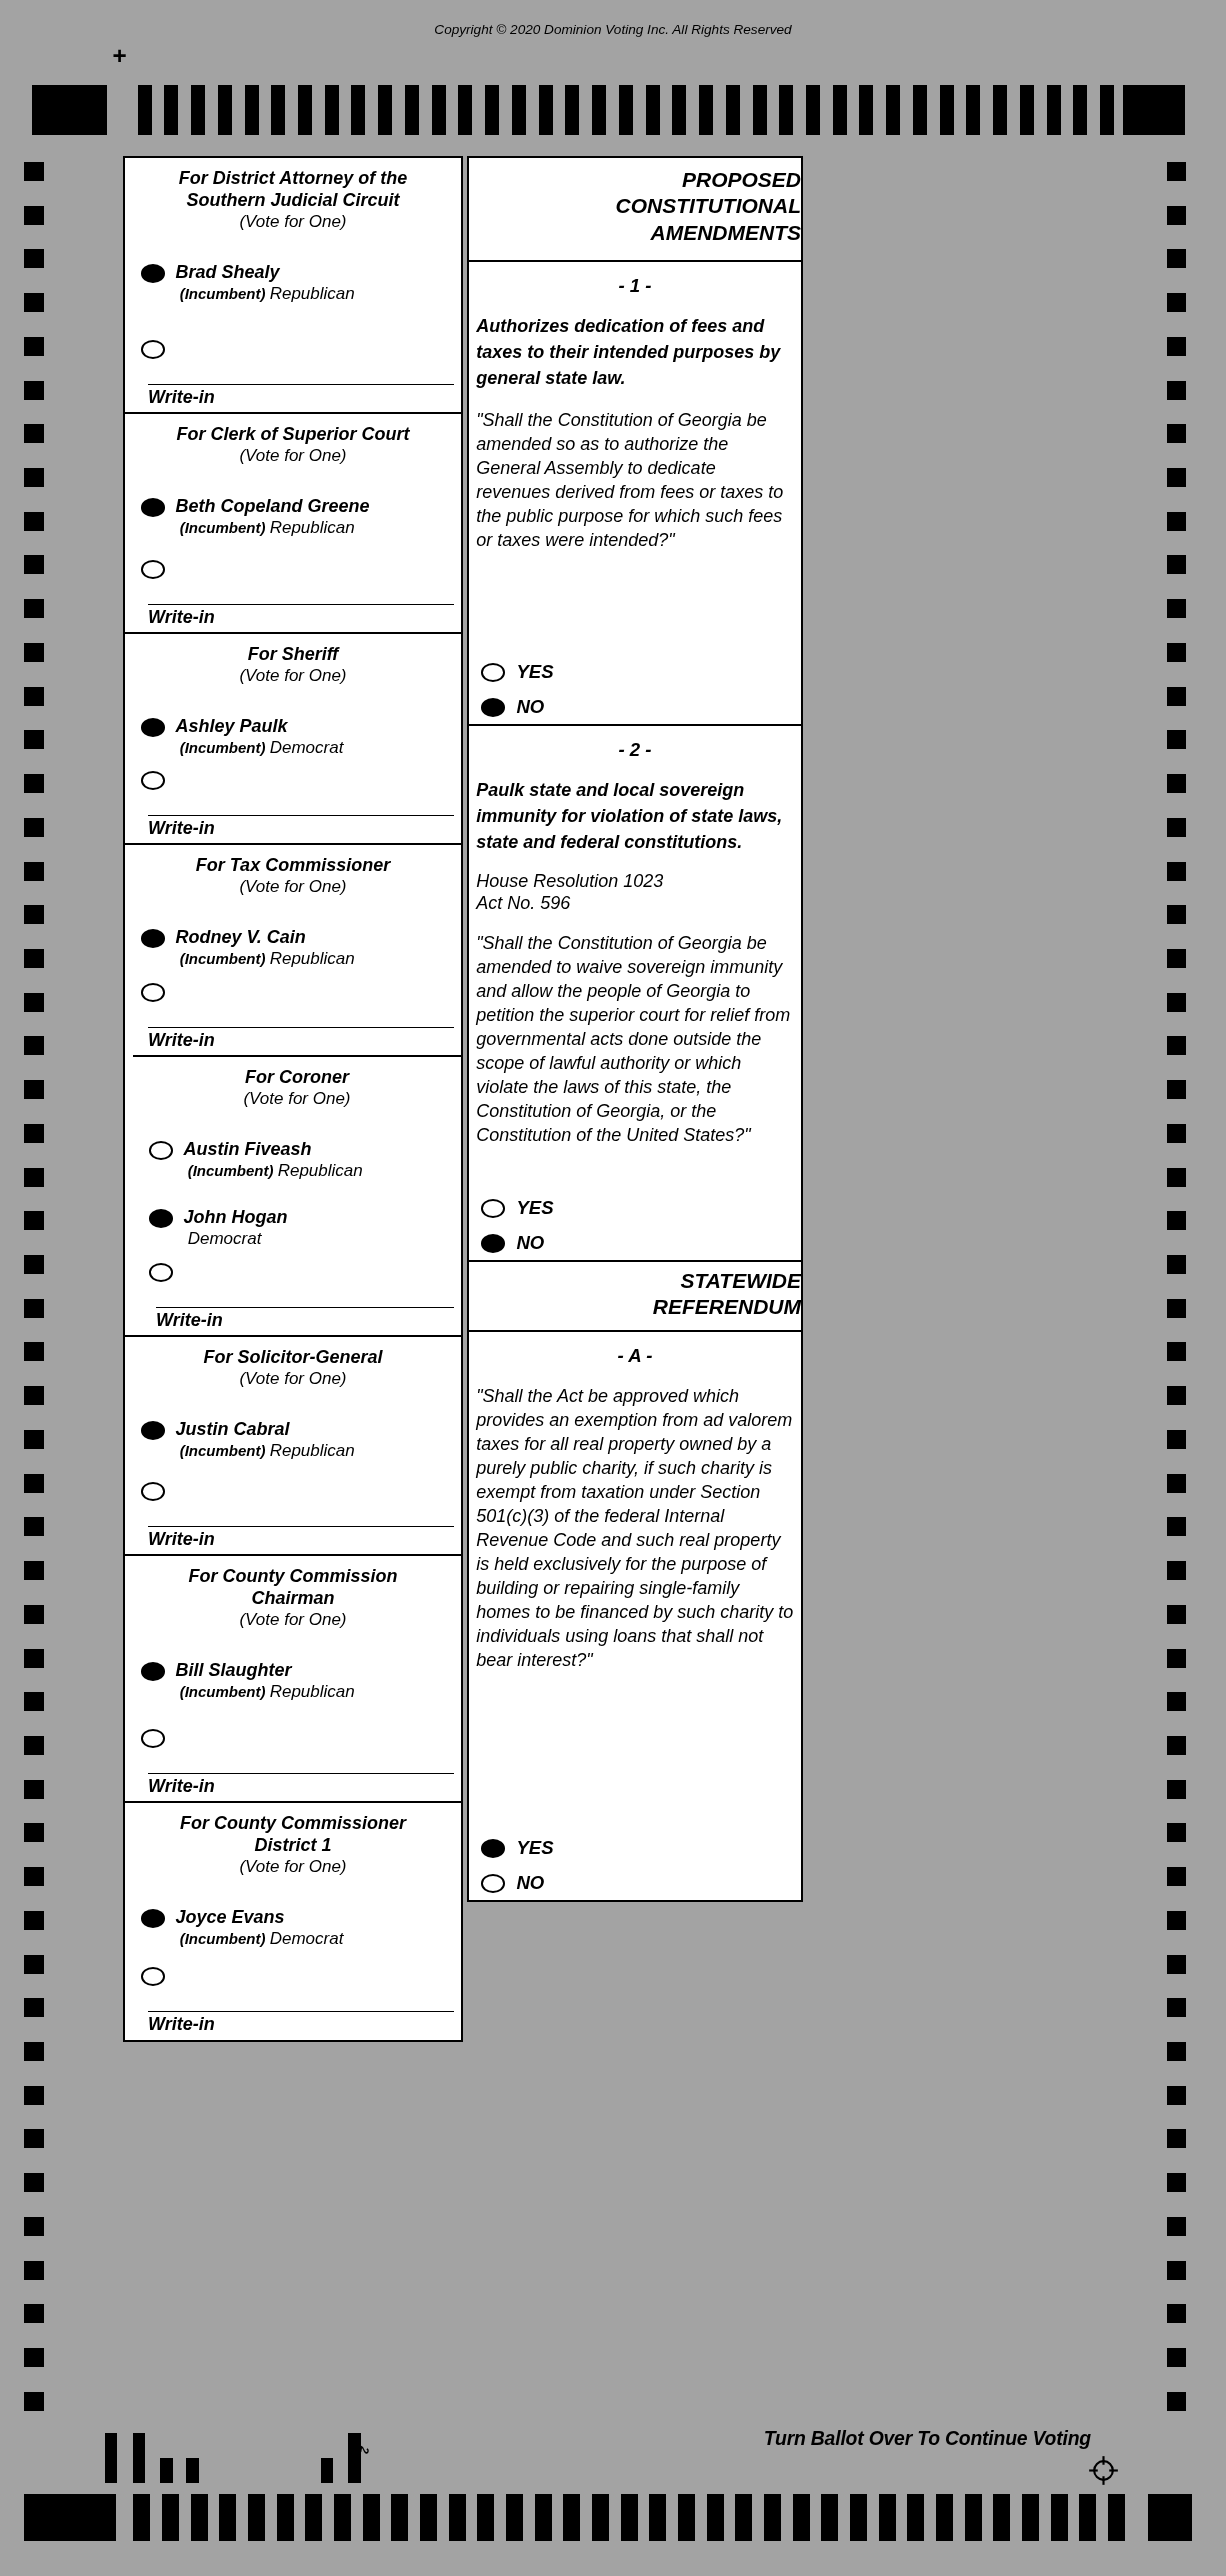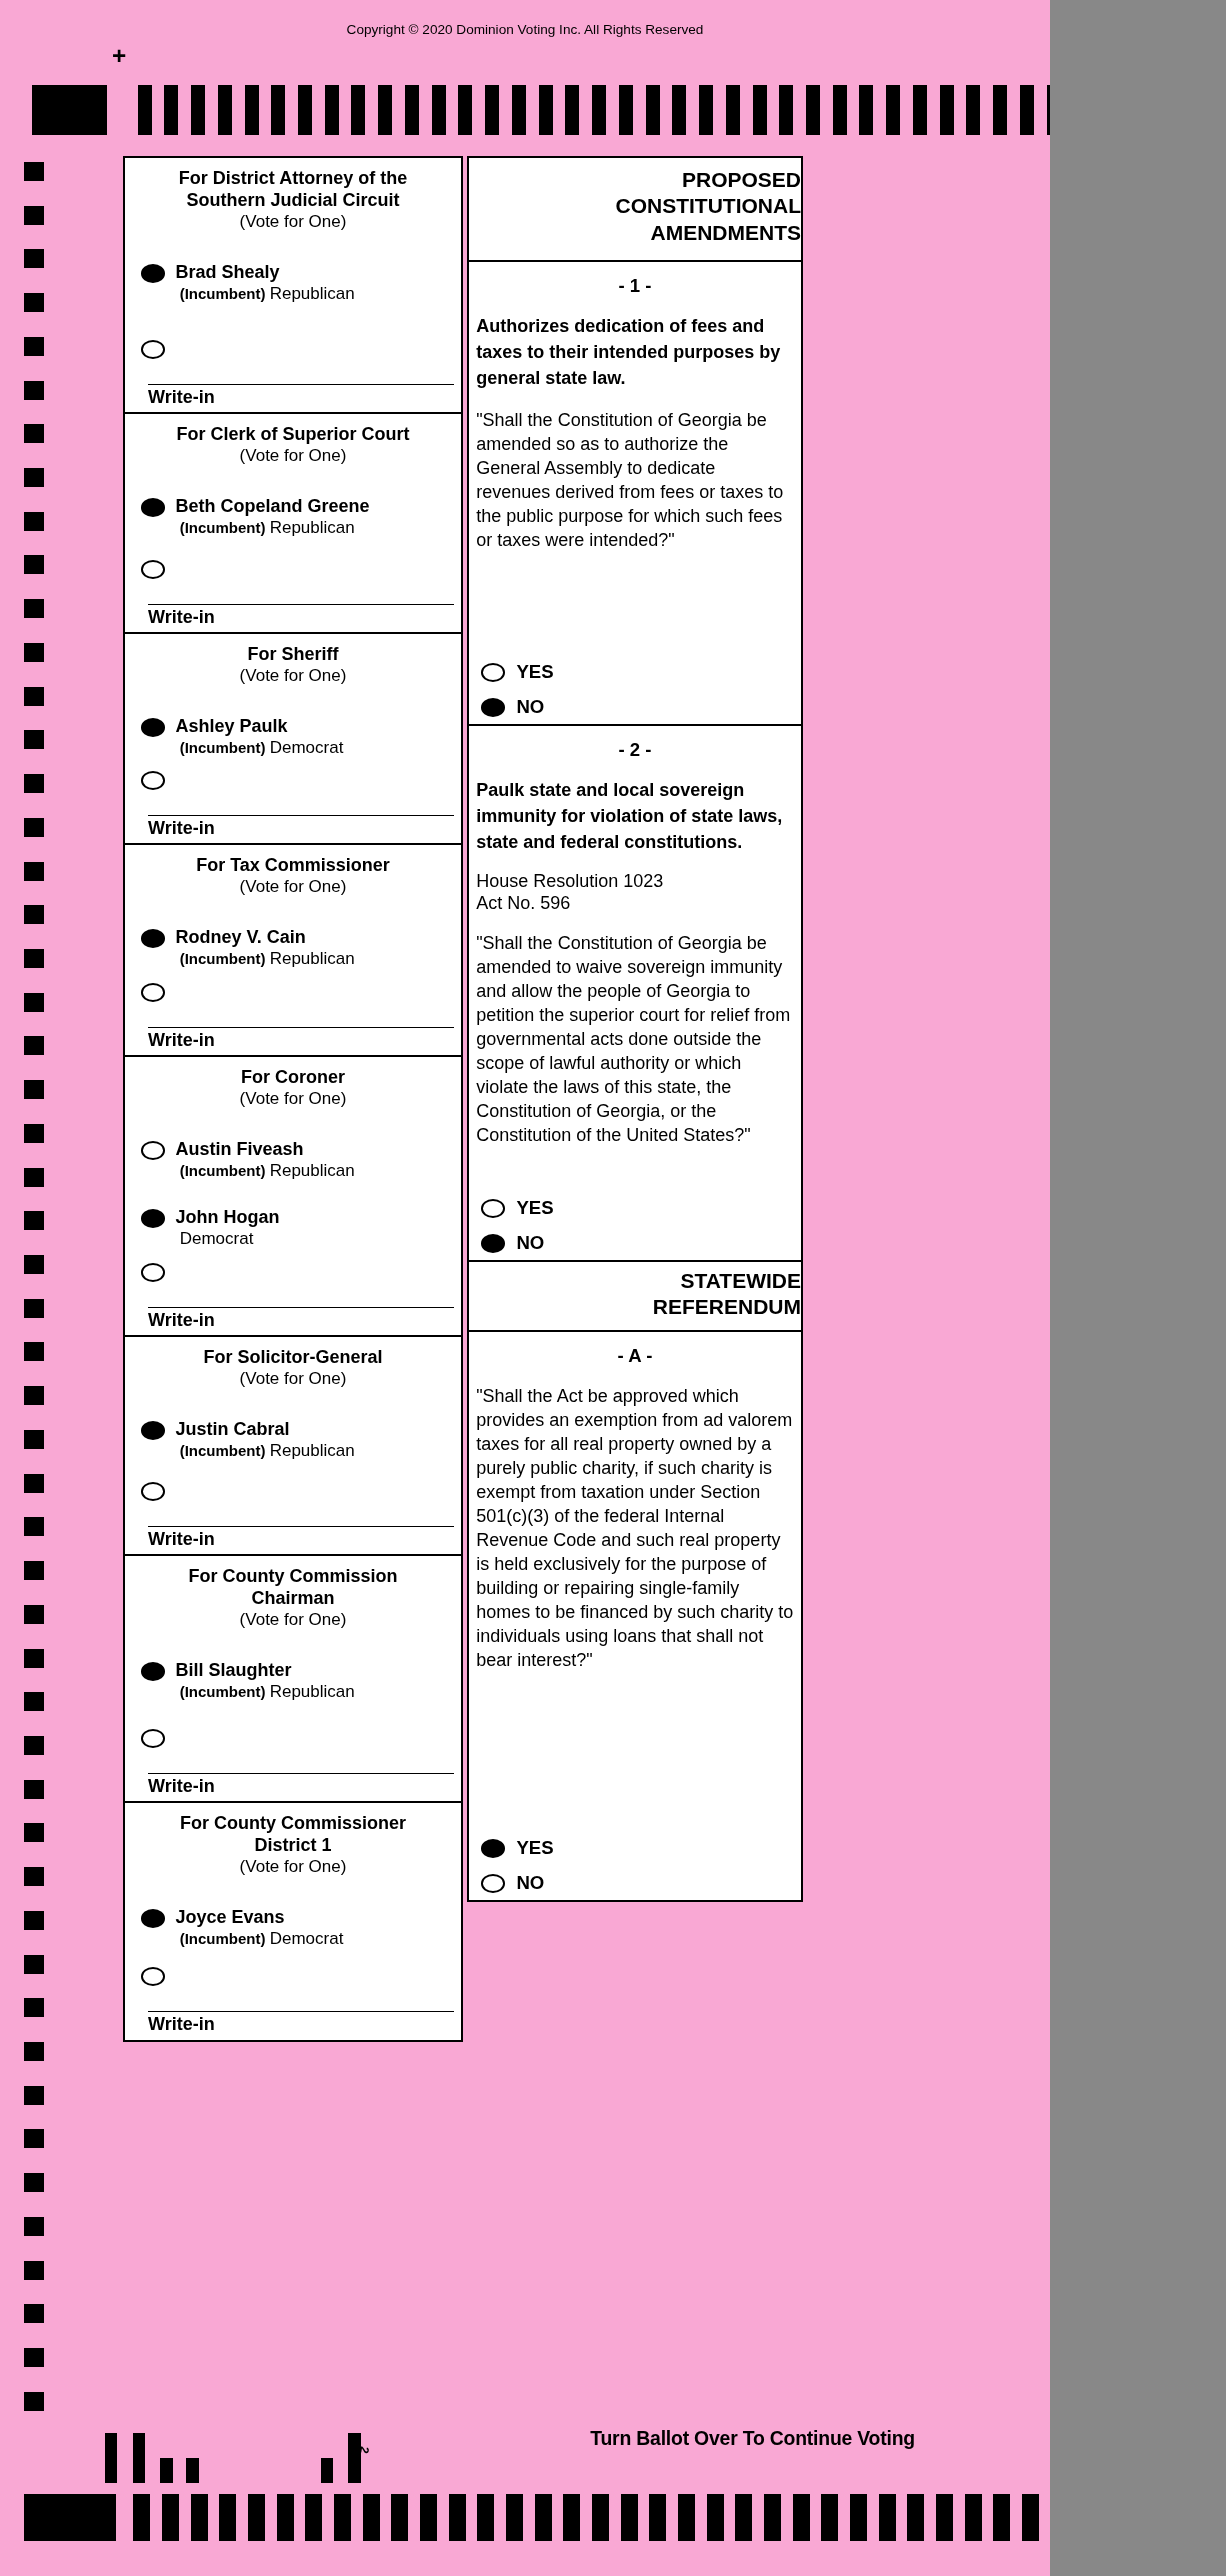--- a/index.html
+++ b/index.html
@@ -1,17 +1,17 @@
 <!DOCTYPE html>
 <html style="font-size:11.5px"><head>
 <meta charset="utf-8">
 <style>
   html,body{margin:0;padding:0;background:#888;}
-  #page{position:relative;width:1050px;height:2576px;background:#f9a8d4;
-        font-family:"Liberation Sans",sans-serif;color:#000;overflow:hidden;}
+  #page{position:relative;width:1226px;height:2576px;background:#a3a3a3;
+        font-family:"Liberation Sans",sans-serif;color:#000;overflow:hidden;font-style:italic;}
   .copyright{position:absolute;top:21.5px;left:0;right:0;text-align:center;font-size:13.6px;}
   .plus{position:absolute;left:112px;top:42px;font-size:24.4px;font-weight:bold;}
   .tbar{position:absolute;top:85px;width:13.6px;height:50px;background:#000;}
   .bbar{position:absolute;top:2494px;width:17px;height:47px;background:#000;}
   .corner{position:absolute;background:#000;}
   .emark{position:absolute;width:19.4px;height:18.6px;background:#000;}
   .barbar{position:absolute;background:#000;}
   #left-column{position:absolute;left:123px;top:156px;width:340px;height:1886px;
                border:2.2px solid #000;box-sizing:border-box;background:#fff;}
   #right-column{position:absolute;left:467px;top:156px;width:336px;height:1746px;
@@ -303,21 +303,21 @@
               <div class="cand-name">Rodney V. Cain</div>
               <div class="cand-sub"><span class="inc">(Incumbent) </span><span class="party">Republican</span></div>
             </div>
           </div>
         </div>
         <span class="bubble wi-bubble"></span>
         <div class="writein">
           <div class="wi-label">Write-in</div>
         </div>
       </div>
-      <div class="contest bt" style="height: 280px;">
+      <div class="contest bt" style="height: 280px; margin-left: 8px;">
         <div class="c-title">For Coroner</div>
         <div class="c-vote">(Vote for One)</div>
         <div class="cands">
           <div class="cand">
             <span class="bubble"></span>
             <div class="cand-tx">
               <div class="cand-name">Austin Fiveash</div>
               <div class="cand-sub"><span class="inc">(Incumbent) </span><span class="party">Republican</span></div>
             </div>
           </div>

